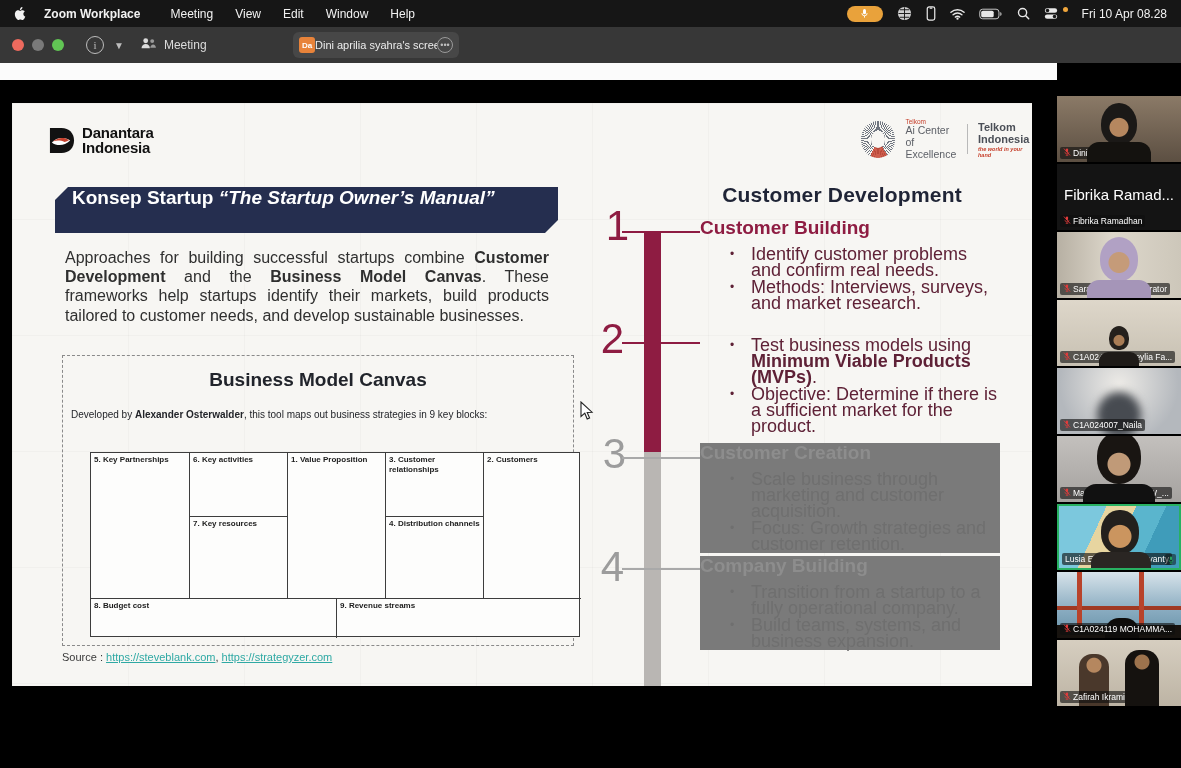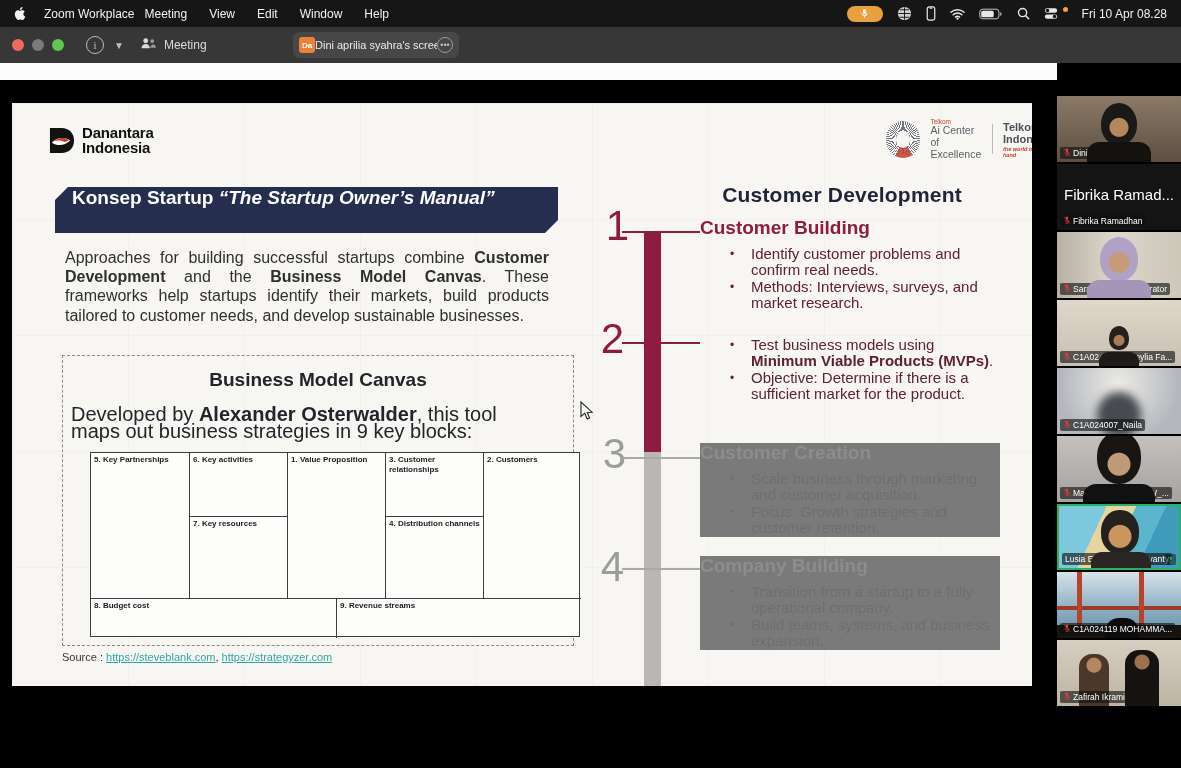--- a/index.html
+++ b/index.html
@@ -6,21 +6,21 @@
   html,body { width:1181px; height:768px; background:#000; overflow:hidden;
               font-family:"Liberation Sans", sans-serif; }
   .abs { position:absolute; }
   #stage { position:relative; width:1181px; height:768px; background:#000; }
 
   
   #menubar { position:absolute; left:0; top:0; width:1181px; height:27px;
              background:#161616; display:flex; align-items:center; color:#f2f2f2;
              font-size:12px; padding:0 14px; }
   #menubar .apple { width:14px; height:16px; margin-right:16px; display:flex; align-items:center; }
-  #menubar .appname { font-weight:normal; margin-right:10px; }
+  #menubar .appname { font-weight:bold; margin-right:30px; }
   #menubar .menu-item { margin-right:22px; }
   #menubar .right { margin-left:auto; display:flex; align-items:center; gap:14px; }
   .mic-pill { width:36px; height:16px; border-radius:9px; background:#e9a23b;
               display:flex; align-items:center; justify-content:center; }
   .statusicon { display:flex; align-items:center; }
   .cc-dot { width:5px; height:5px; border-radius:50%; background:#f0a63c; margin-left:-9px; margin-top:-8px; }
   #menubar .clock { font-size:12px; }
 
   
   #titlebar { position:absolute; left:0; top:27px; width:1181px; height:36px;
@@ -50,21 +50,21 @@
            background:#f7f6f3; overflow:hidden;
            background-image:
              linear-gradient(rgba(0,0,0,0.025) 1px, transparent 1px),
              linear-gradient(90deg, rgba(0,0,0,0.025) 1px, transparent 1px);
            background-size:116px 116px; }
 
   
   #logo-left { left:36px; top:22px; display:flex; align-items:center; gap:7px; }
   .dan-mark { width:27px; height:27px; }
   .dan-text { font-weight:bold; color:#111; font-size:15px; line-height:1.0; letter-spacing:-0.2px; }
-  #logo-right { left:874px; top:15px; display:flex; align-items:center; gap:10px; }
+  #logo-right { left:849px; top:15px; display:flex; align-items:center; gap:10px; }
   .coe-burst { width:37px; height:37px; border-radius:50%; position:relative;
       background:
         conic-gradient(from 150deg, rgba(198,66,48,0.85) 0 55deg, transparent 55deg),
         repeating-conic-gradient(#707680 0 3deg, #f7f6f3 3deg 7deg); }
   .coe-burst::after { content:""; position:absolute; inset:10px; border-radius:50%; background:#f7f6f3; }
   .coe-text { font-size:10.5px; color:#5d6067; line-height:1.12; }
   .coe-text .sm { font-size:6.5px; color:#c6402c; display:block; }
   .logo-div { width:1px; height:30px; background:#b9b9b9; }
   .telkom-wrap { display:flex; align-items:flex-start; gap:3px; }
   .telkom-text { font-size:11px; color:#4b4f57; line-height:1.1; font-weight:bold; }
@@ -78,21 +78,21 @@
   #banner .q { font-style:italic; }
 
   
   #intro { left:53px; top:145px; width:484px; font-size:16px; line-height:19.2px;
            color:#2f2f2f; text-align:justify; }
 
   
   #bmcbox { left:50px; top:252px; width:512px; height:291px; border:1.6px dashed #8a8a8a; }
   #bmc-title { left:50px; top:266px; width:512px; text-align:center; font-size:19px;
                font-weight:bold; color:#21242b; }
-  #bmc-desc { left:59px; top:303px; width:470px; font-size:20px; line-height:17px; color:#23252a; }
+  #bmc-desc { left:59px; top:303px; width:470px; font-size:10px; line-height:17px; color:#23252a; }
 
   
   #bmc-table { left:78px; top:349px; width:490px; height:185px; background:#fdfdfc;
                border:1.5px solid #3d3d3d; }
   .bmc-cell { position:absolute; border-left:1px solid #3d3d3d; border-top:1px solid #3d3d3d;
               font-size:8px; font-weight:bold; color:#1c1c1c; padding:2px 3px; line-height:1.2; }
   .bmc-cell.first-col { border-left:none; } .bmc-cell.first-row { border-top:none; }
 
   #bmc-source { left:50px; top:548px; font-size:11px; color:#3a3a3a; }
   #bmc-source a { color:#2fa9a4; text-decoration:underline; }
@@ -101,21 +101,21 @@
   #cd-heading { left:690px; top:80px; width:280px; text-align:center; font-size:21px;
                 font-weight:bold; color:#1f2436; letter-spacing:0.2px; }
   .tl-number { position:absolute; width:34px; text-align:right; font-size:42px;
                font-weight:400; line-height:1; }
   .tl-line { position:absolute; height:1.5px; width:78px; left:610px; }
   #tl-bar { left:632px; top:129px; width:17px; height:454px;
             background:linear-gradient(180deg,#8e1c42 0 48.5%, #b9b6b3 48.5% 100%); }
   .tl-section { position:absolute; left:688px; width:300px; }
   .tl-title { font-size:19px; font-weight:bold; line-height:1.1; }
   .tl-bullets { list-style:none; margin-top:7px; }
-  .tl-bullets li { position:relative; padding-left:51px; font-size:15px; line-height:16px;
+  .tl-bullets li { position:relative; padding-left:51px; font-size:18px; line-height:16px;
                    margin-bottom:1px; }
   .tl-bullets li::before { content:"•"; position:absolute; left:30px; font-size:12px; }
   .tl-maroon .tl-title { color:#8e1c42; }
   .tl-maroon .tl-bullets li { color:#5e2136; }
   .tl-gray .tl-title { color:#8d8d8d; }
   .tl-gray .tl-bullets li { color:#6f6f6f; }
   .num-maroon { color:#8e1c42; } .num-gray { color:#9c9c9c; }
   .line-maroon { background:#8e1c42; } .line-gray { background:#a9a9a9; }
 
   

